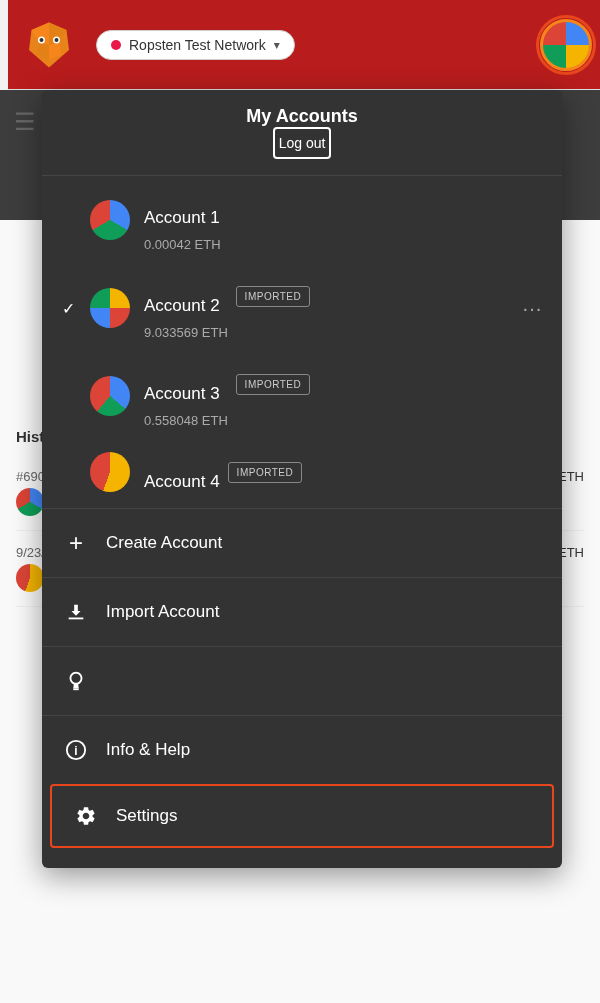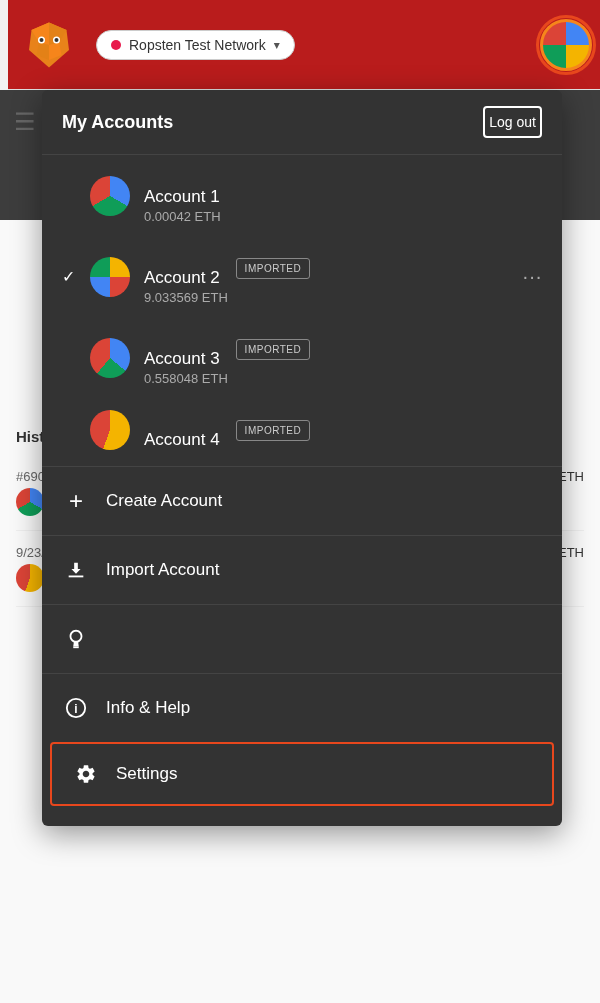--- a/index.html
+++ b/index.html
@@ -151,24 +151,24 @@
       left: 42px;
       width: 520px;
       background: #333333;
       border-radius: 6px;
       z-index: 100;
       box-shadow: 0 8px 30px rgba(0,0,0,0.4);
     }
 
     .overlay-header {
       display: flex;
-      justify-content: space-between;
       align-items: center;
       padding: 16px 20px;
       border-bottom: 1px solid #444;
+      flex-direction: column;
     }
 
     .my-accounts-label {
       color: white;
       font-size: 18px;
       font-weight: 600;
     }
 
     .logout-btn {
       border: 2px solid white;
@@ -228,21 +228,21 @@
     .account-item-name {
       color: white;
       font-size: 17px;
       font-weight: 500;
       margin-top: 20px;
     }
 
     .account-item-balance {
       color: #aaaaaa;
       font-size: 13px;
-      margin-top: 2px;
+      margin-top: 9px;
     }
 
     .imported-badge {
       background: transparent;
       border: 1px solid #888;
       color: #ccc;
       font-size: 10px;
       padding: 4px 8px;
       border-radius: 3px;
       letter-spacing: 0.5px;
@@ -397,21 +397,21 @@
         <span class="imported-badge">IMPORTED</span>
       </div>
       <div class="account-item-balance">0.558048 ETH</div>
     </div>
   </div>
 
   <div class="account-item">
     <div class="checkmark"></div>
     <div class="account-icon account-icon-4"></div>
     <div class="account-info">
-      <div style="display:flex;align-items:center;gap:8px;">
+      <div style="display:flex;align-items:center;">
         <div class="account-item-name">Account 4</div>
         <span class="imported-badge">IMPORTED</span>
       </div>
     </div>
   </div>
 
   <div class="divider"></div>
 
   <div class="menu-item">
     <div class="menu-icon" style="font-size:24px;font-weight:300;">+</div>

